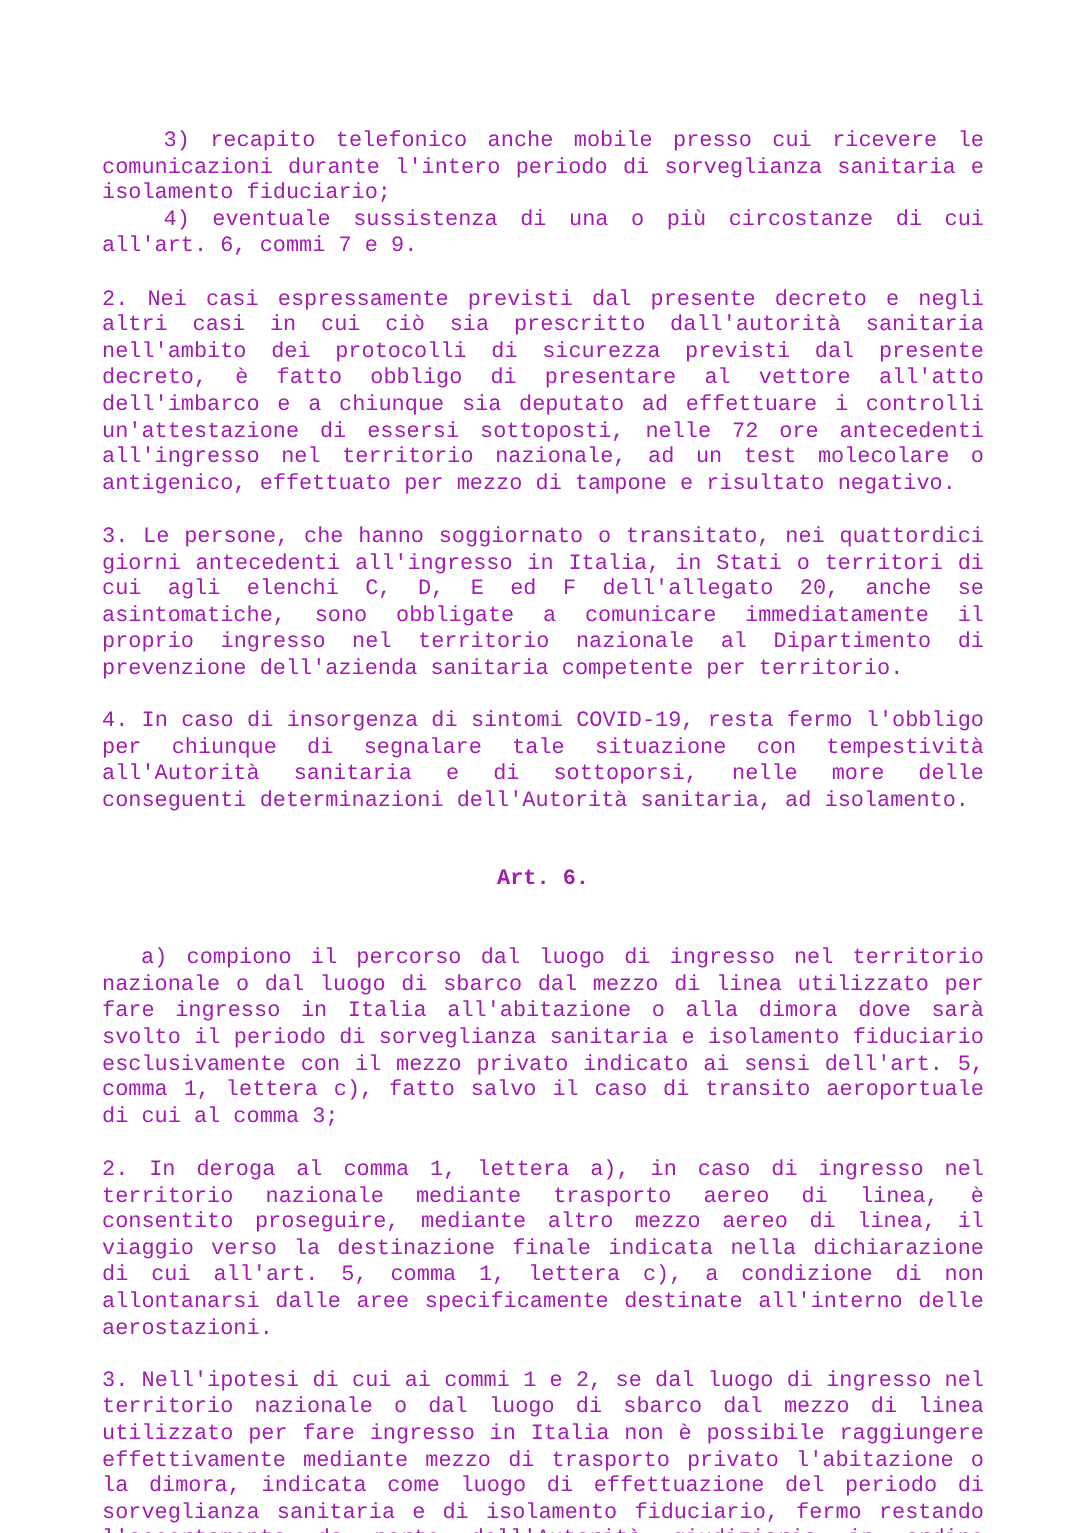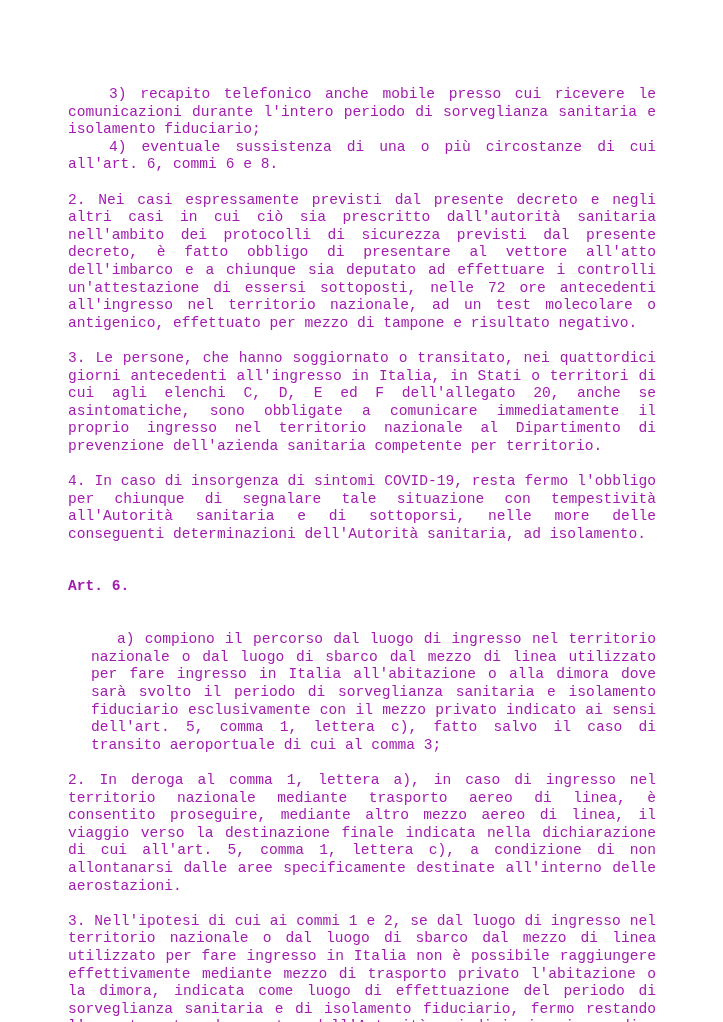--- a/index.html
+++ b/index.html
@@ -4,32 +4,32 @@
   <style>
     html, body { margin: 0; padding: 0; background: #ffffff; }
     body { width: 723px; height: 1022px; position: relative; overflow: hidden; }
     .page {
       position: absolute; left: 68px; top: 86px; width: 588px;
       font-family: Liberation Mono, monospace;
       font-size: 14.6px; line-height: 17.6px; color: #a21caf;
     }
     p { margin: 0; text-align: justify; }
     .ind40 { text-indent: 41px; }
-    .ind25 { text-indent: 26px; margin-left: 23px; }
+    .ind25 { text-indent: 26px; }
     .gap { height: 17.6px; }
     .gap2 { height: 35px; }
-    .center { font-weight: bold; }
+    .center { text-align: center; font-weight: bold; }
     .title { text-align: center; font-weight: bold; padding: 0 6px; }
   </style>
 </head>
 <body>
 
 <div class="page">
   <p class="ind40">3) recapito telefonico anche mobile presso cui ricevere le comunicazioni durante l'intero periodo di sorveglianza sanitaria e isolamento fiduciario;</p>
-  <p class="ind40">4) eventuale sussistenza di una o più circostanze di cui all'art. 6, commi 6 e 8.</p>
+  <p class="ind40">4) eventuale sussistenza di una o più circostanze di cui all'art. 6, commi 7 e 9.</p>
   <div class="gap"></div>
   <p>2. Nei casi espressamente previsti dal presente decreto e negli altri casi in cui ciò sia prescritto dall'autorità sanitaria nell'ambito dei protocolli di sicurezza previsti dal presente decreto, è fatto obbligo di presentare al vettore all'atto dell'imbarco e a chiunque sia deputato ad effettuare i controlli un'attestazione di essersi sottoposti, nelle 72 ore antecedenti all'ingresso nel territorio nazionale, ad un test molecolare o antigenico, effettuato per mezzo di tampone e risultato negativo.</p>
   <div class="gap"></div>
   <p>3. Le persone, che hanno soggiornato o transitato, nei quattordici giorni antecedenti all'ingresso in Italia, in Stati o territori di cui agli elenchi C, D, E ed F dell'allegato 20, anche se asintomatiche, sono obbligate a comunicare immediatamente il proprio ingresso nel territorio nazionale al Dipartimento di prevenzione dell'azienda sanitaria competente per territorio.</p>
   <div class="gap"></div>
   <p>4. In caso di insorgenza di sintomi COVID-19, resta fermo l'obbligo per chiunque di segnalare tale situazione con tempestività all'Autorità sanitaria e di sottoporsi, nelle more delle conseguenti determinazioni dell'Autorità sanitaria, ad isolamento.</p>
   <div class="gap2"></div>
   <p class="center">Art. 6.</p>
   <div class="gap"></div>
   <div class="gap"></div>

